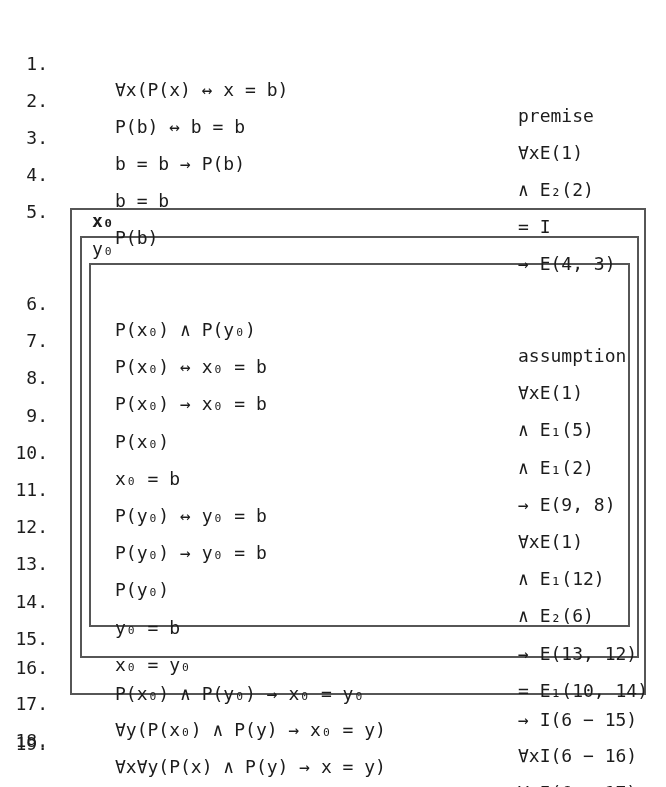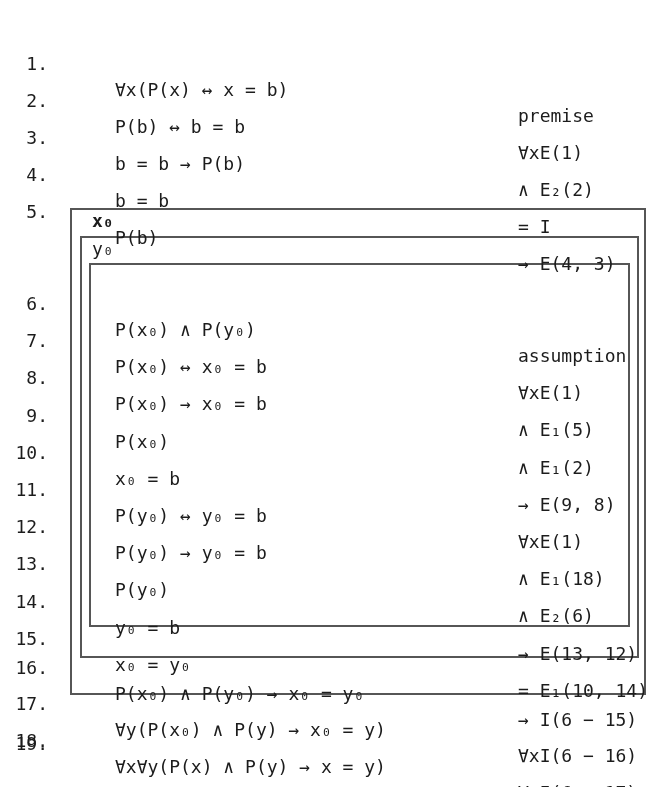--- a/index.html
+++ b/index.html
@@ -112,21 +112,21 @@
     <span class="just">→ E(9, 8)</span>
   </div>
   <div class="row" style="top:451px">
     <span class="num">11.</span>
     <span class="formula">P(y₀) ↔ y₀ = b</span>
     <span class="just">∀xE(1)</span>
   </div>
   <div class="row" style="top:488px">
     <span class="num">12.</span>
     <span class="formula">P(y₀) → y₀ = b</span>
-    <span class="just">∧ E₁(18)</span>
+    <span class="just">∧ E₁(12)</span>
   </div>
   <div class="row" style="top:525px">
     <span class="num">13.</span>
     <span class="formula">P(y₀)</span>
     <span class="just">∧ E₂(6)</span>
   </div>
   <div class="row" style="top:563px">
     <span class="num">14.</span>
     <span class="formula">y₀ = b</span>
     <span class="just">→ E(13, 12)</span>

